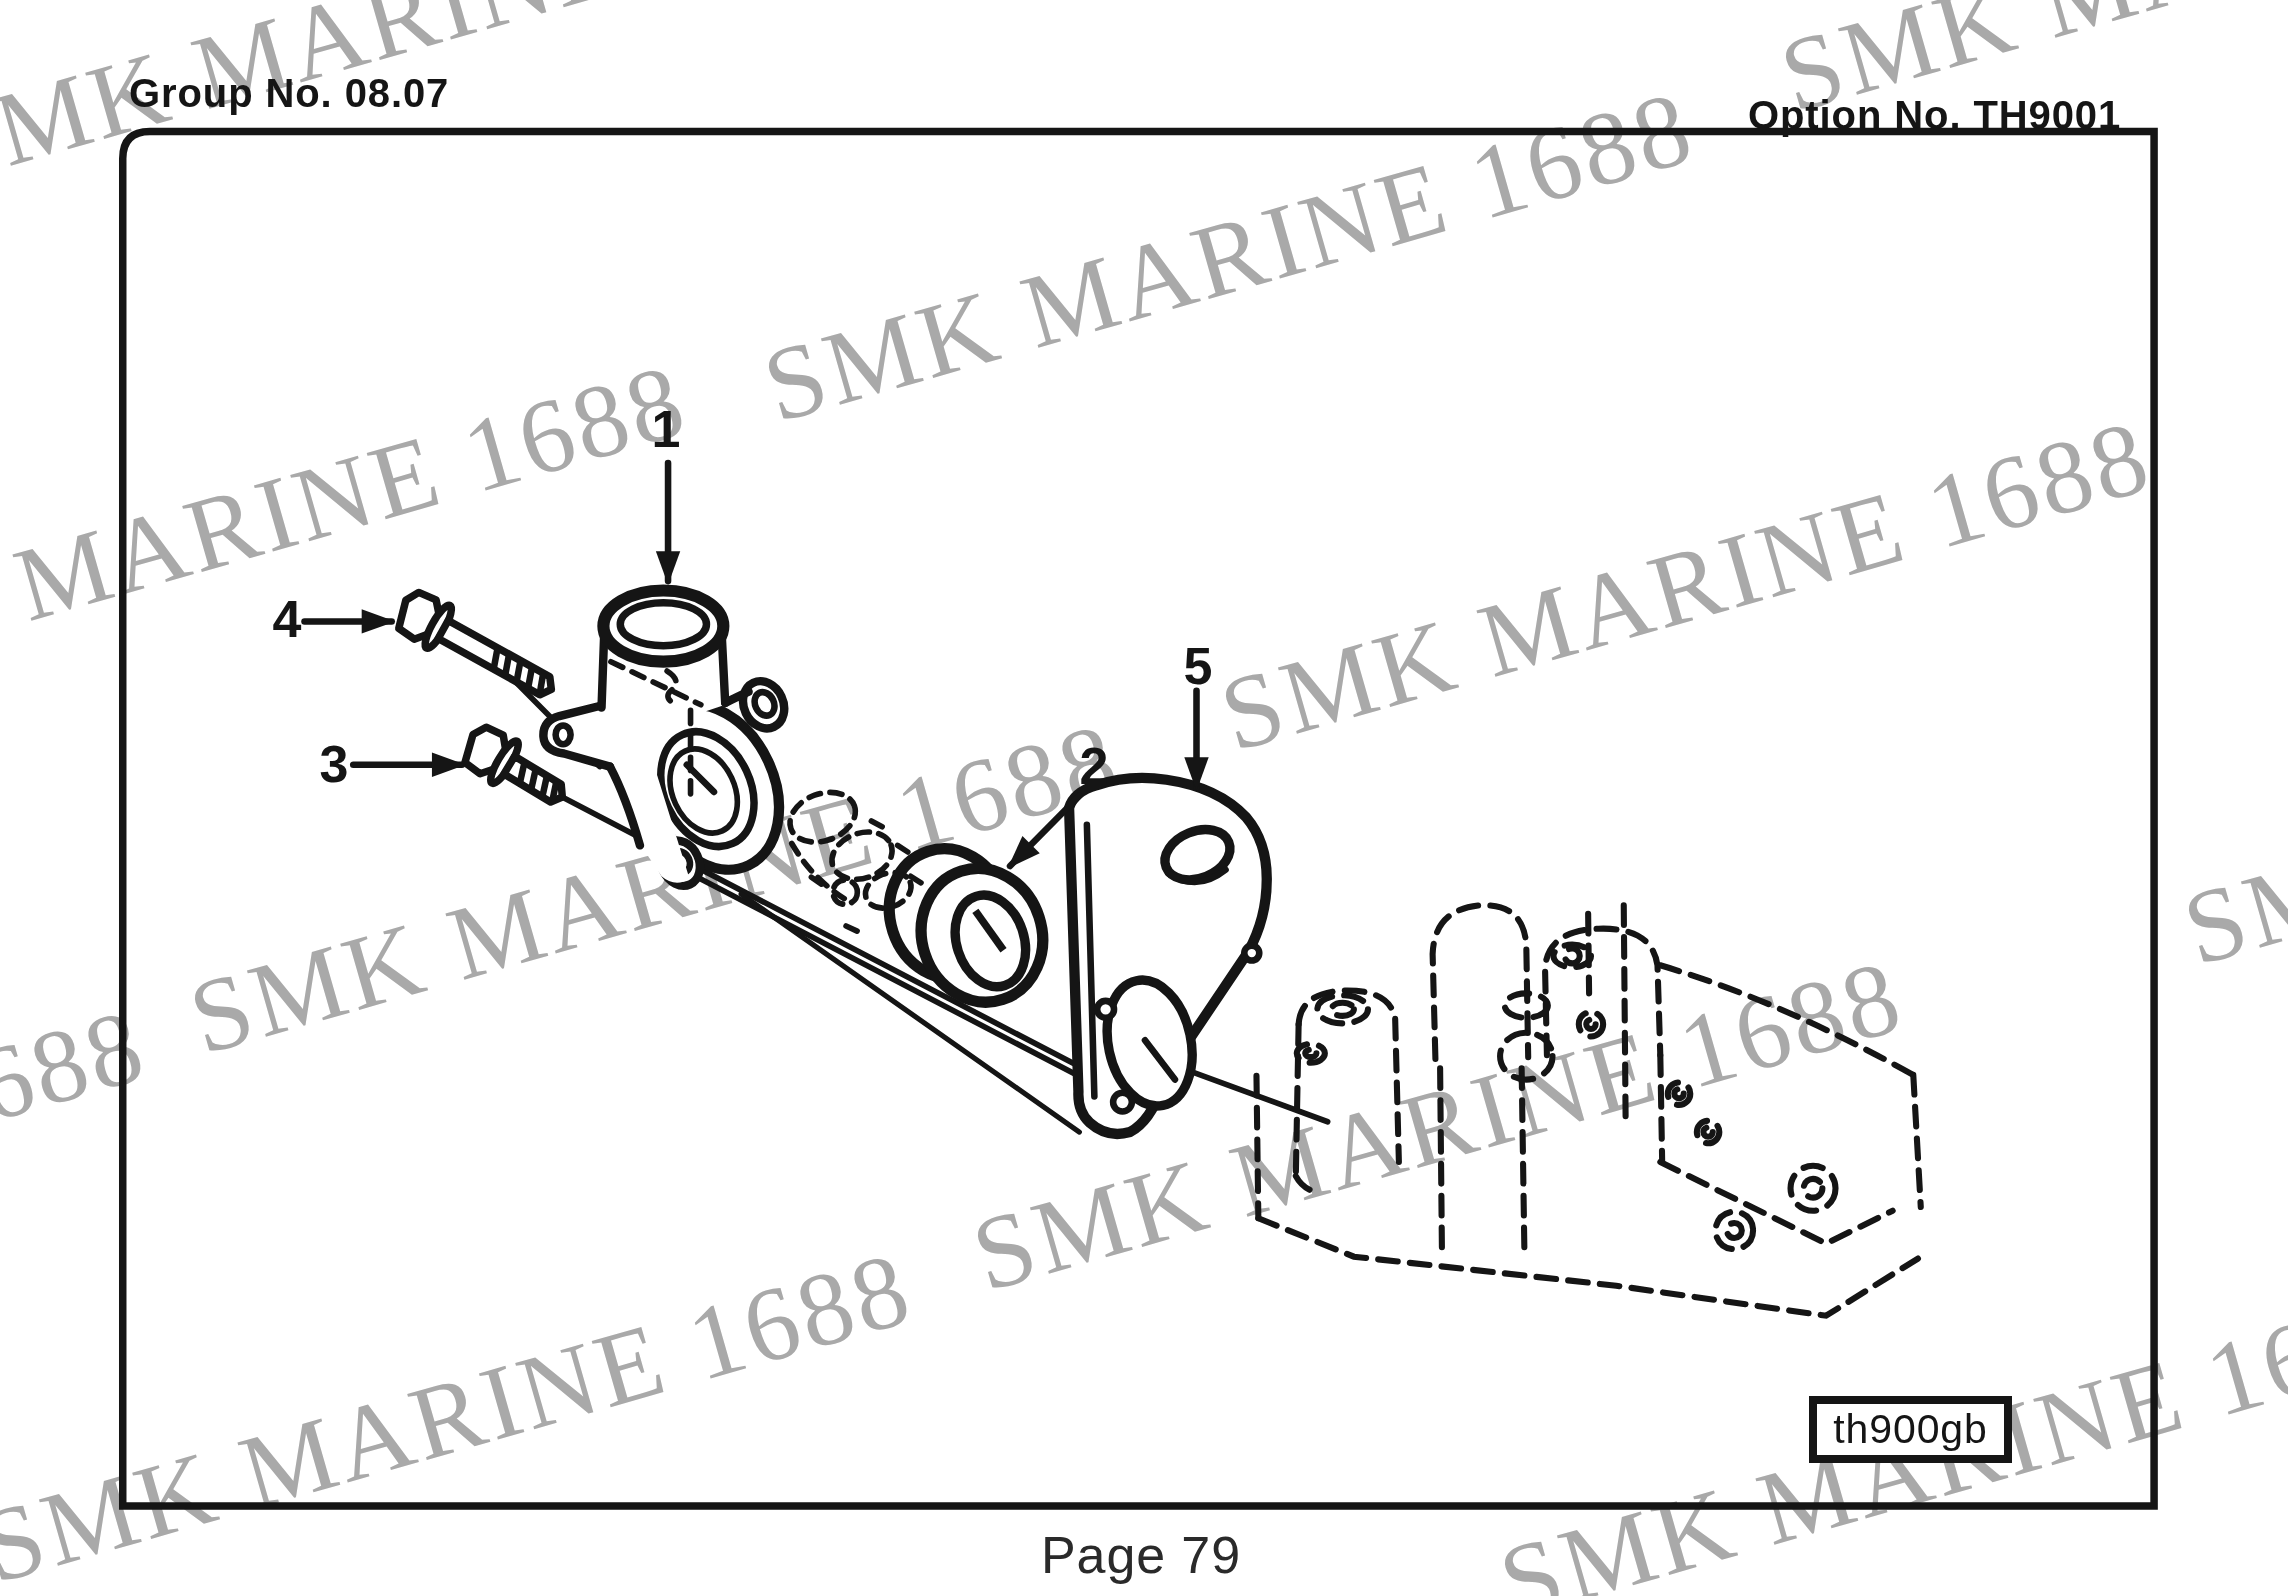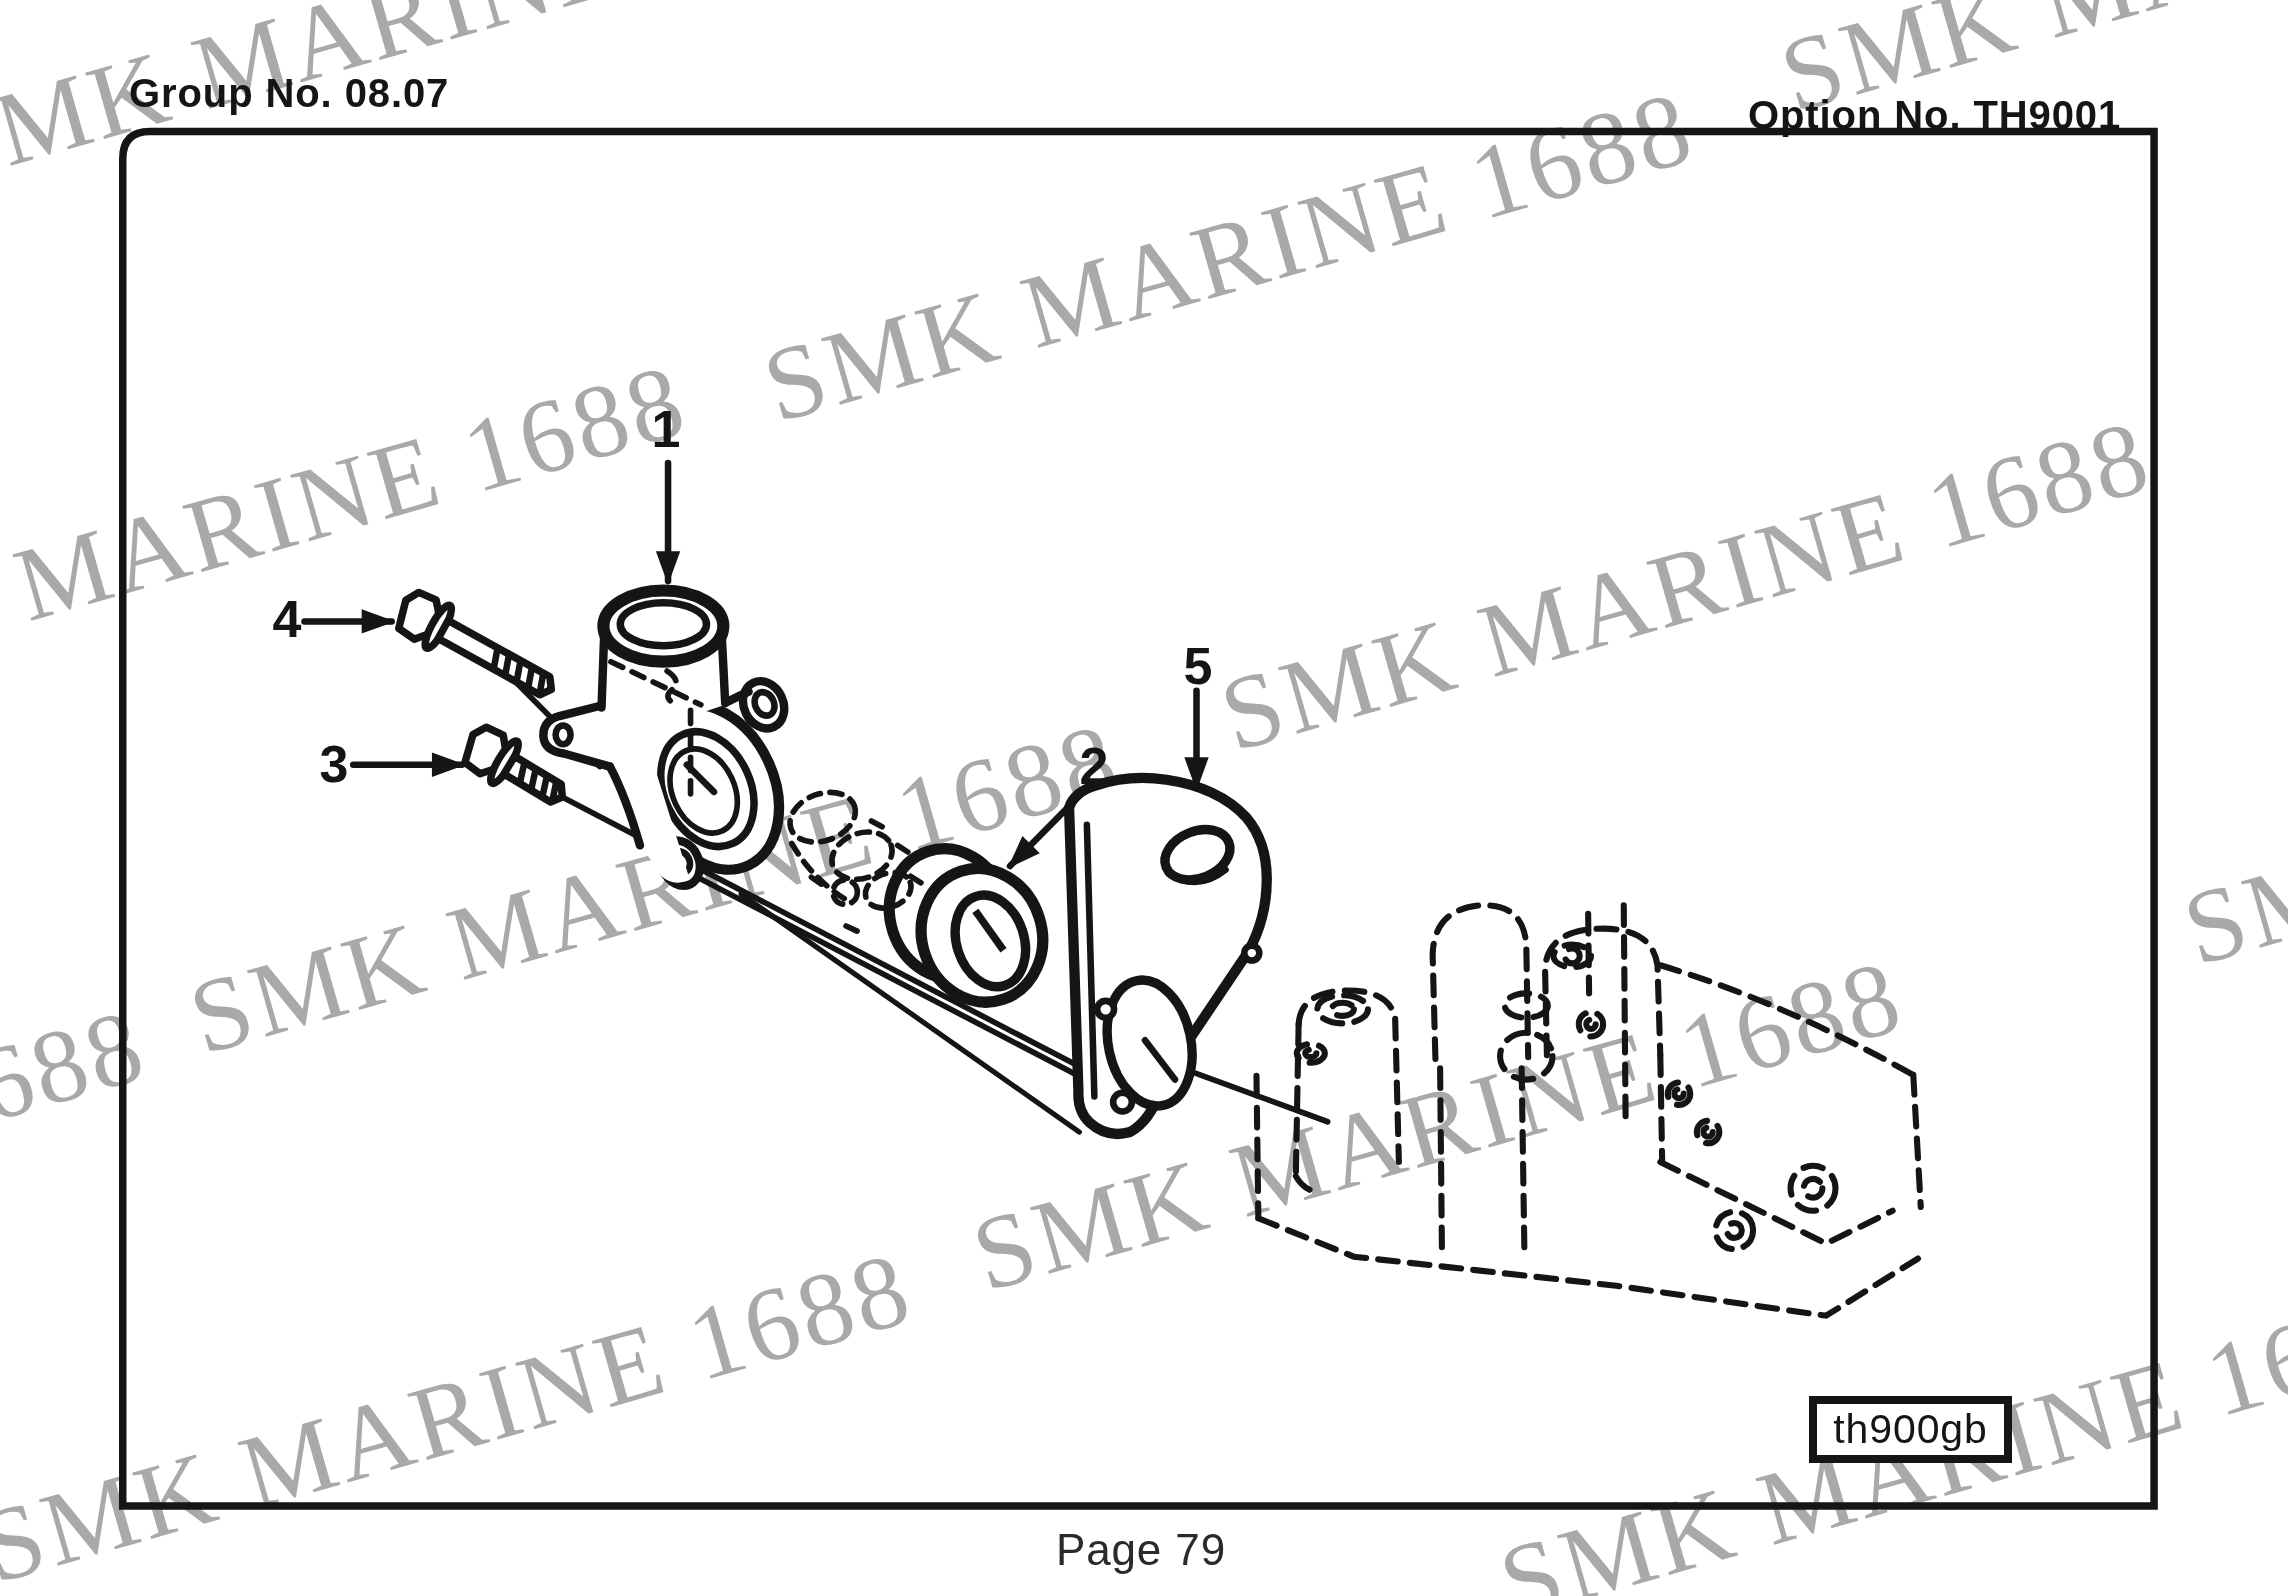--- a/index.html
+++ b/index.html
@@ -56,21 +56,21 @@
     display:flex;align-items:center;justify-content:center;
     font-weight:normal;
     font-size:41px;
     letter-spacing:0.9px;
   }
   
   .pageno{
     position:absolute;
     left:1141px;top:1525px;
     transform:translateX(-50%);
-    font-size:44px;
+    font-size:52px;
     letter-spacing:0.9px;
     color:#2a2a2a;
     white-space:nowrap;
   }
 </style>
 </head>
 <body>
 
 <div class="page">
 

